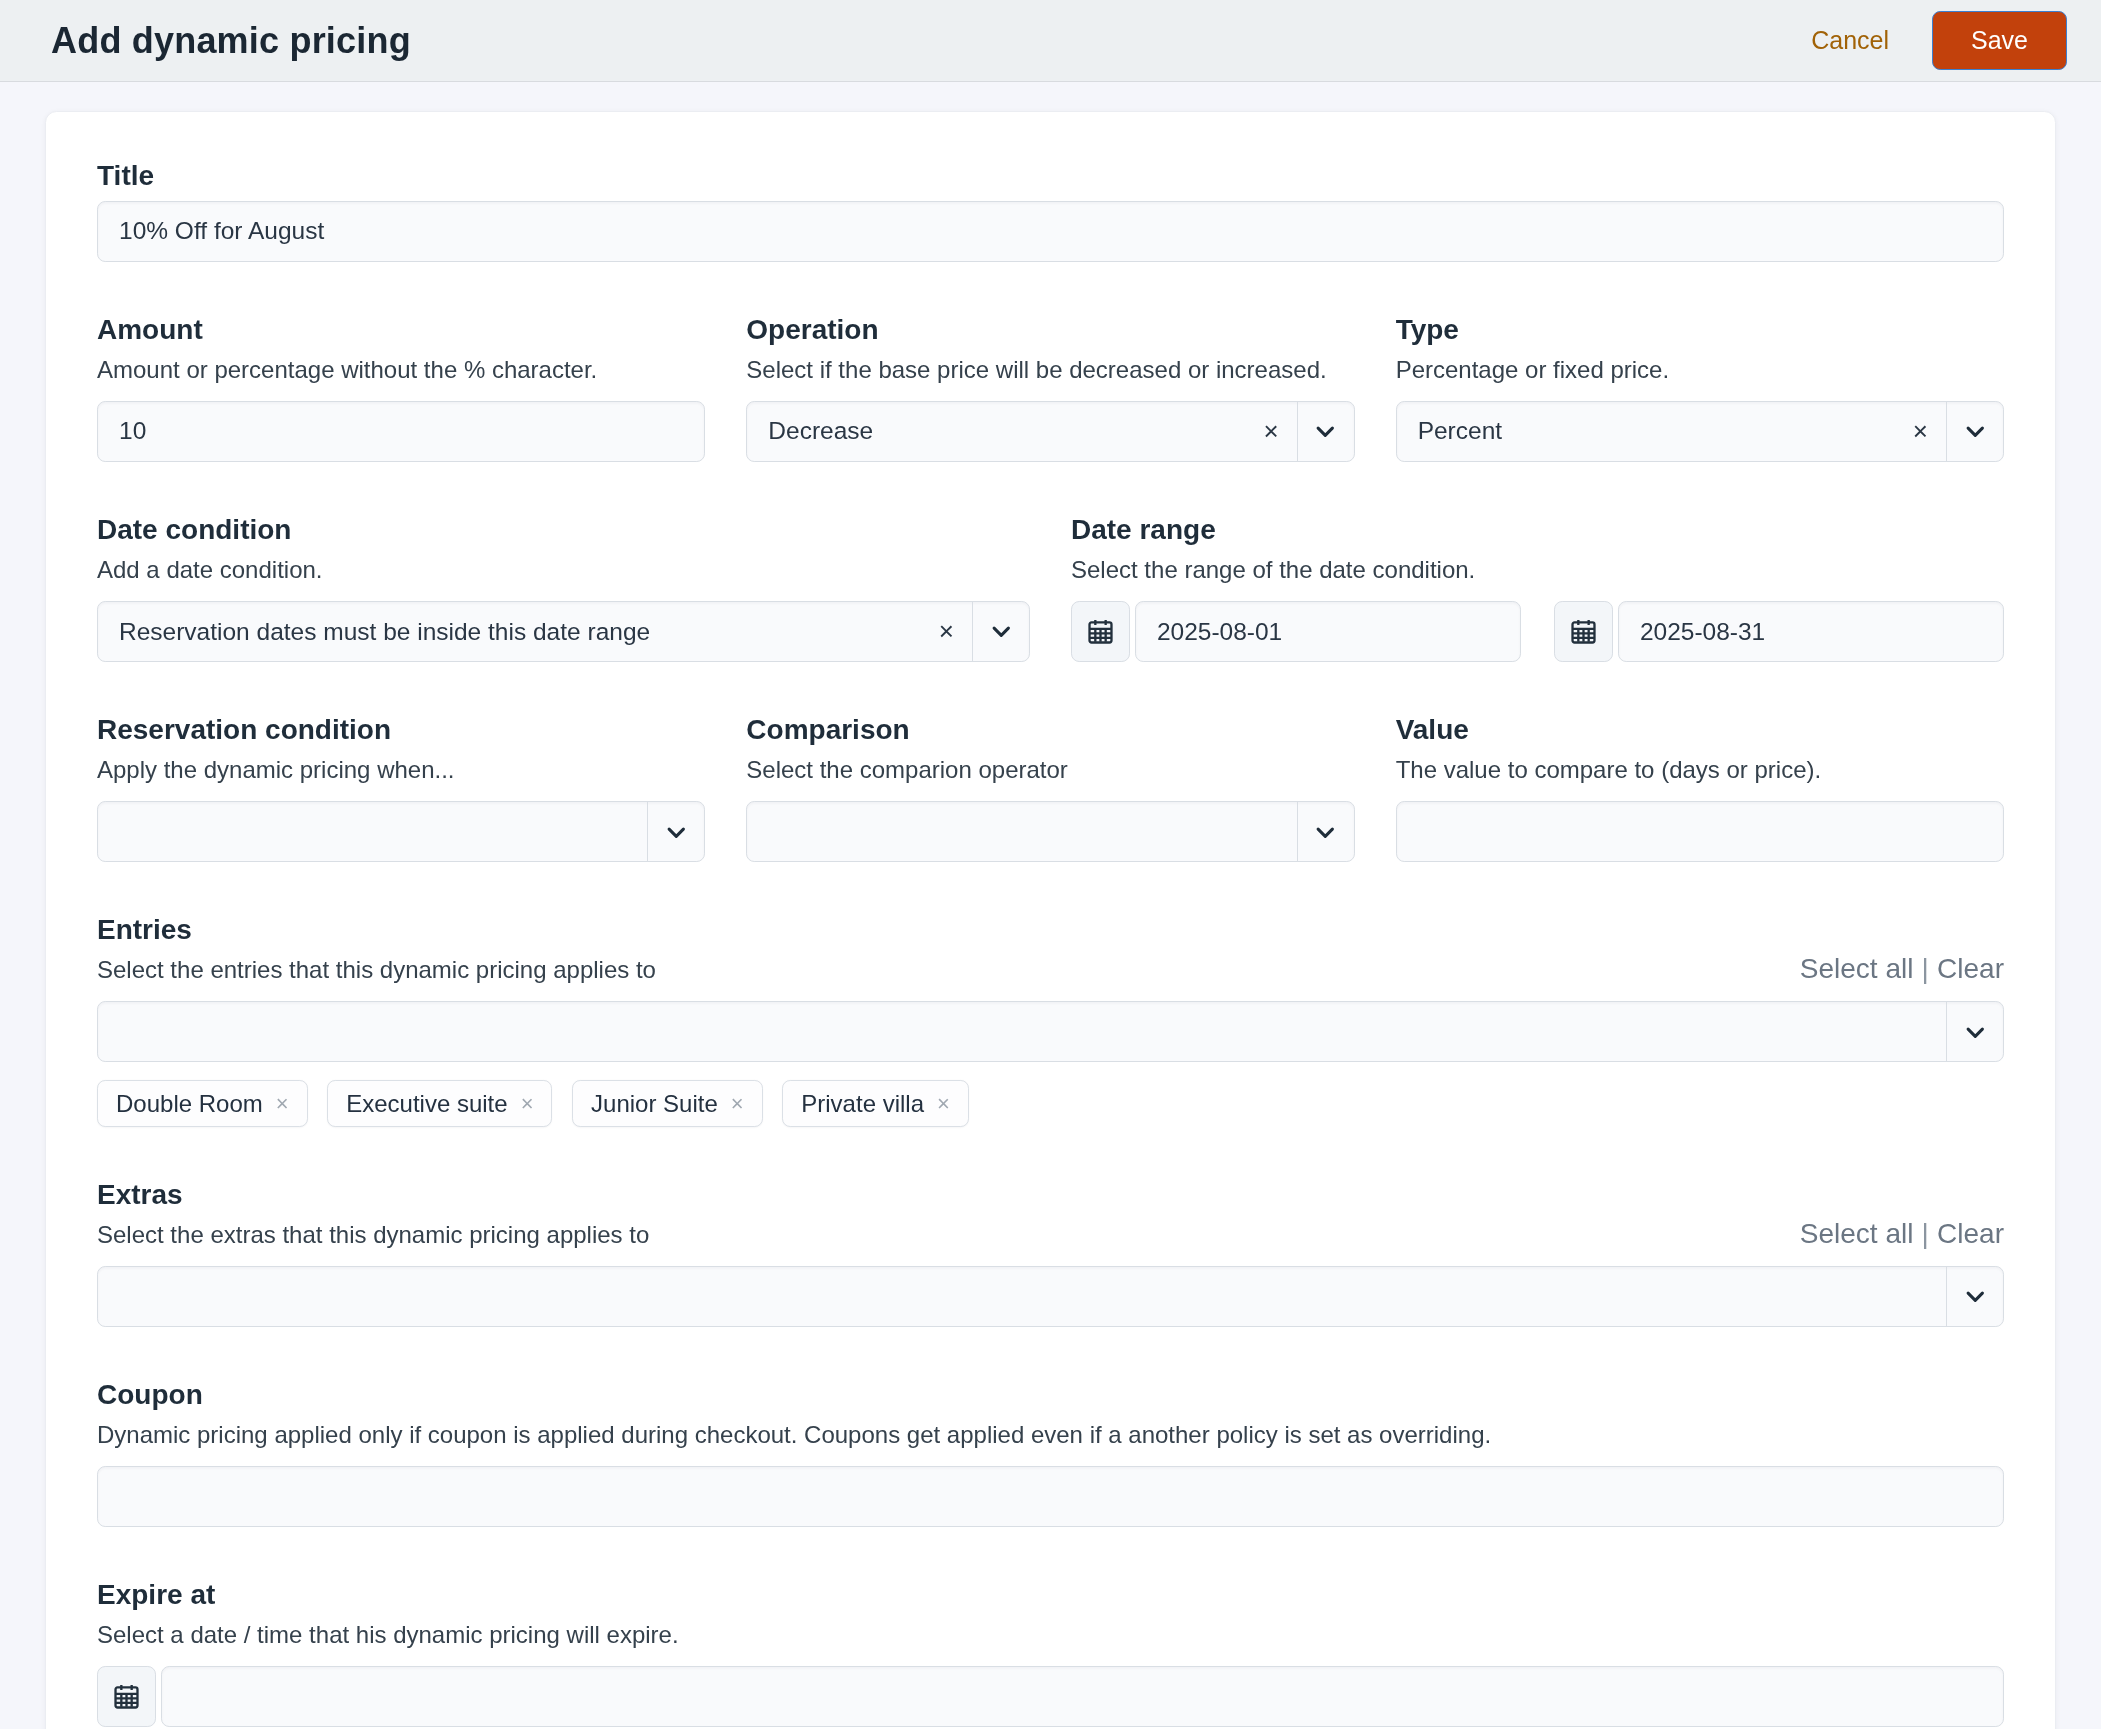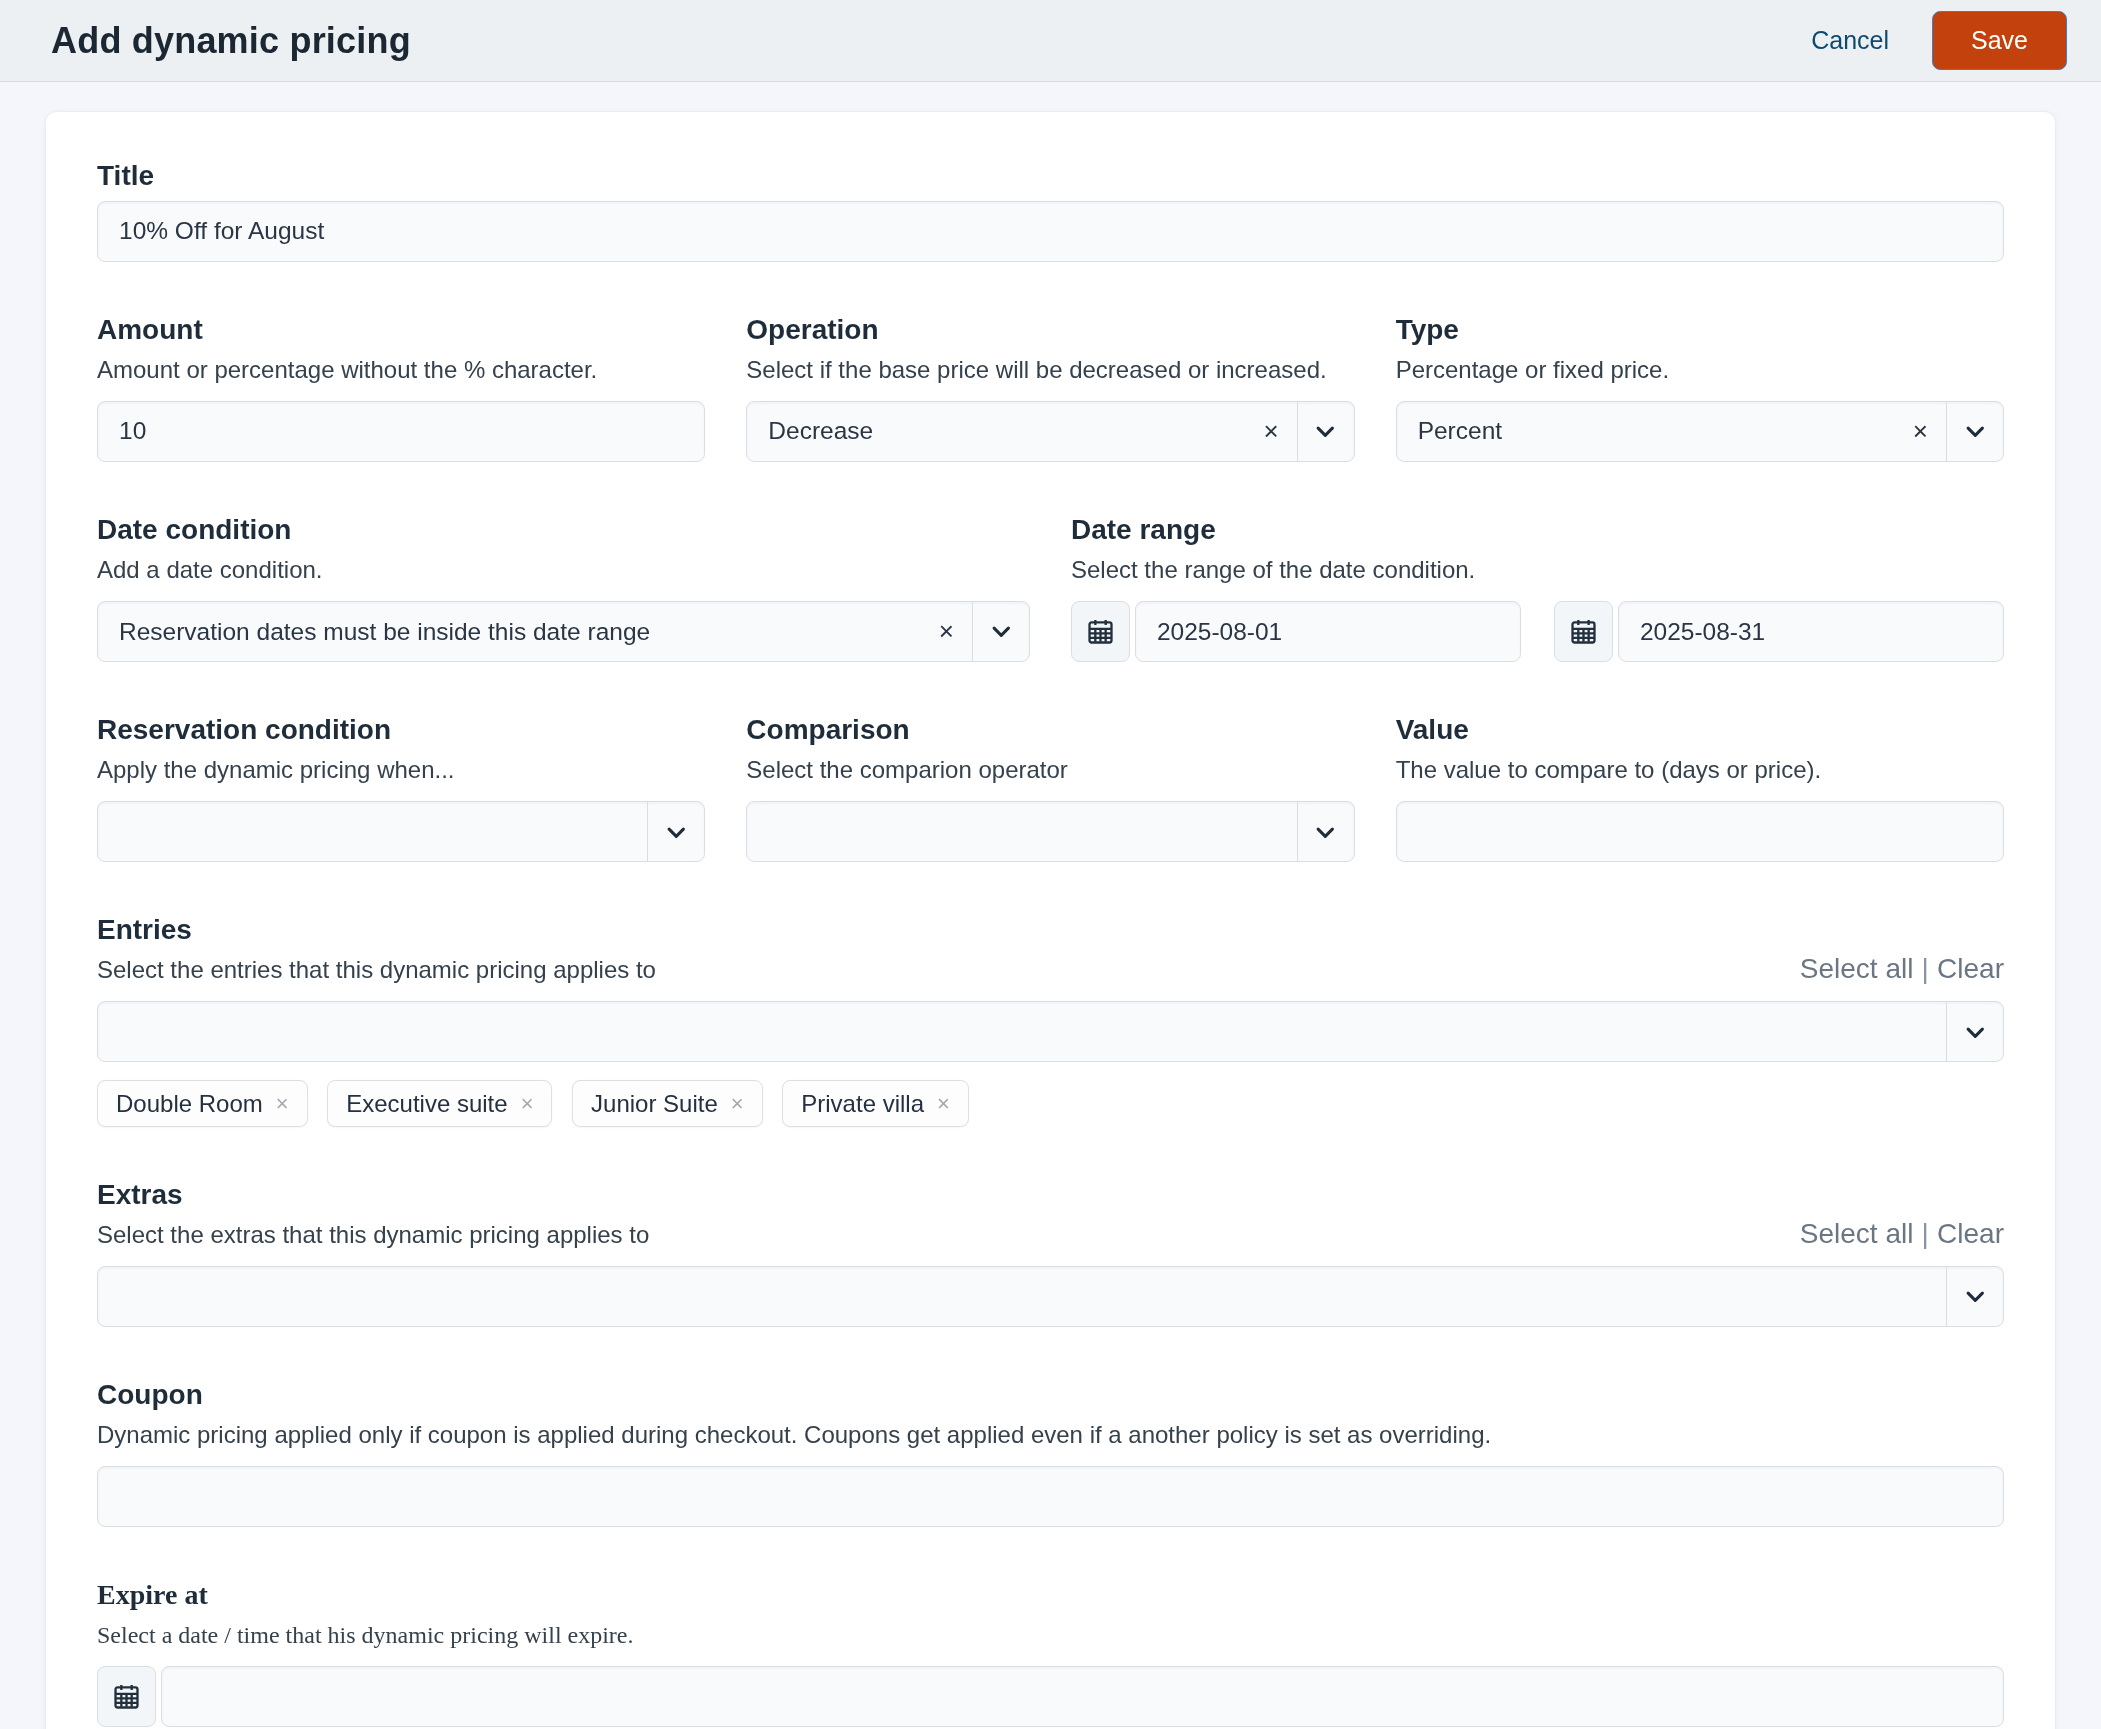--- a/index.html
+++ b/index.html
@@ -23,21 +23,21 @@
   }
   .topbar h1 {
     font-size: 36px;
     font-weight: 600;
     color: #1b2733;
     letter-spacing: 0.2px;
     flex: 1;
   }
   .cancel-link {
     font-size: 25px;
-    color: #0c4a6e;
+    color: #a16207;
     margin-right: 43px;
     cursor: pointer;
   }
   .save-btn {
     background: #c2410c;
     border: 1.6px solid #3c7fd0;
     border-radius: 8.2px;
     color: #ffffff;
     font-size: 25px;
     font-family: inherit;
@@ -50,21 +50,21 @@
   .card {
     margin: 29px 45px 0 45px;
     background: #ffffff;
     border: 0.8px solid #ebedf2;
     border-radius: 11.5px;
     box-shadow: 0 1.6px 4.9px rgba(25,30,60,.05);
     padding: 47px 51px 57px 51px;
   }
 
   .section { margin-bottom: 51px; }
-  .section:last-child { margin-bottom: 0; font-family: Liberation Serif, serif; }
+  .section:last-child { margin-bottom: 0; }
 
   .f-label {
     display: block;
     font-size: 28px;
     font-weight: 700;
     color: #1f2d3a;
     margin-bottom: 8.2px;
     line-height: 1.2;
   }
   .f-help {

